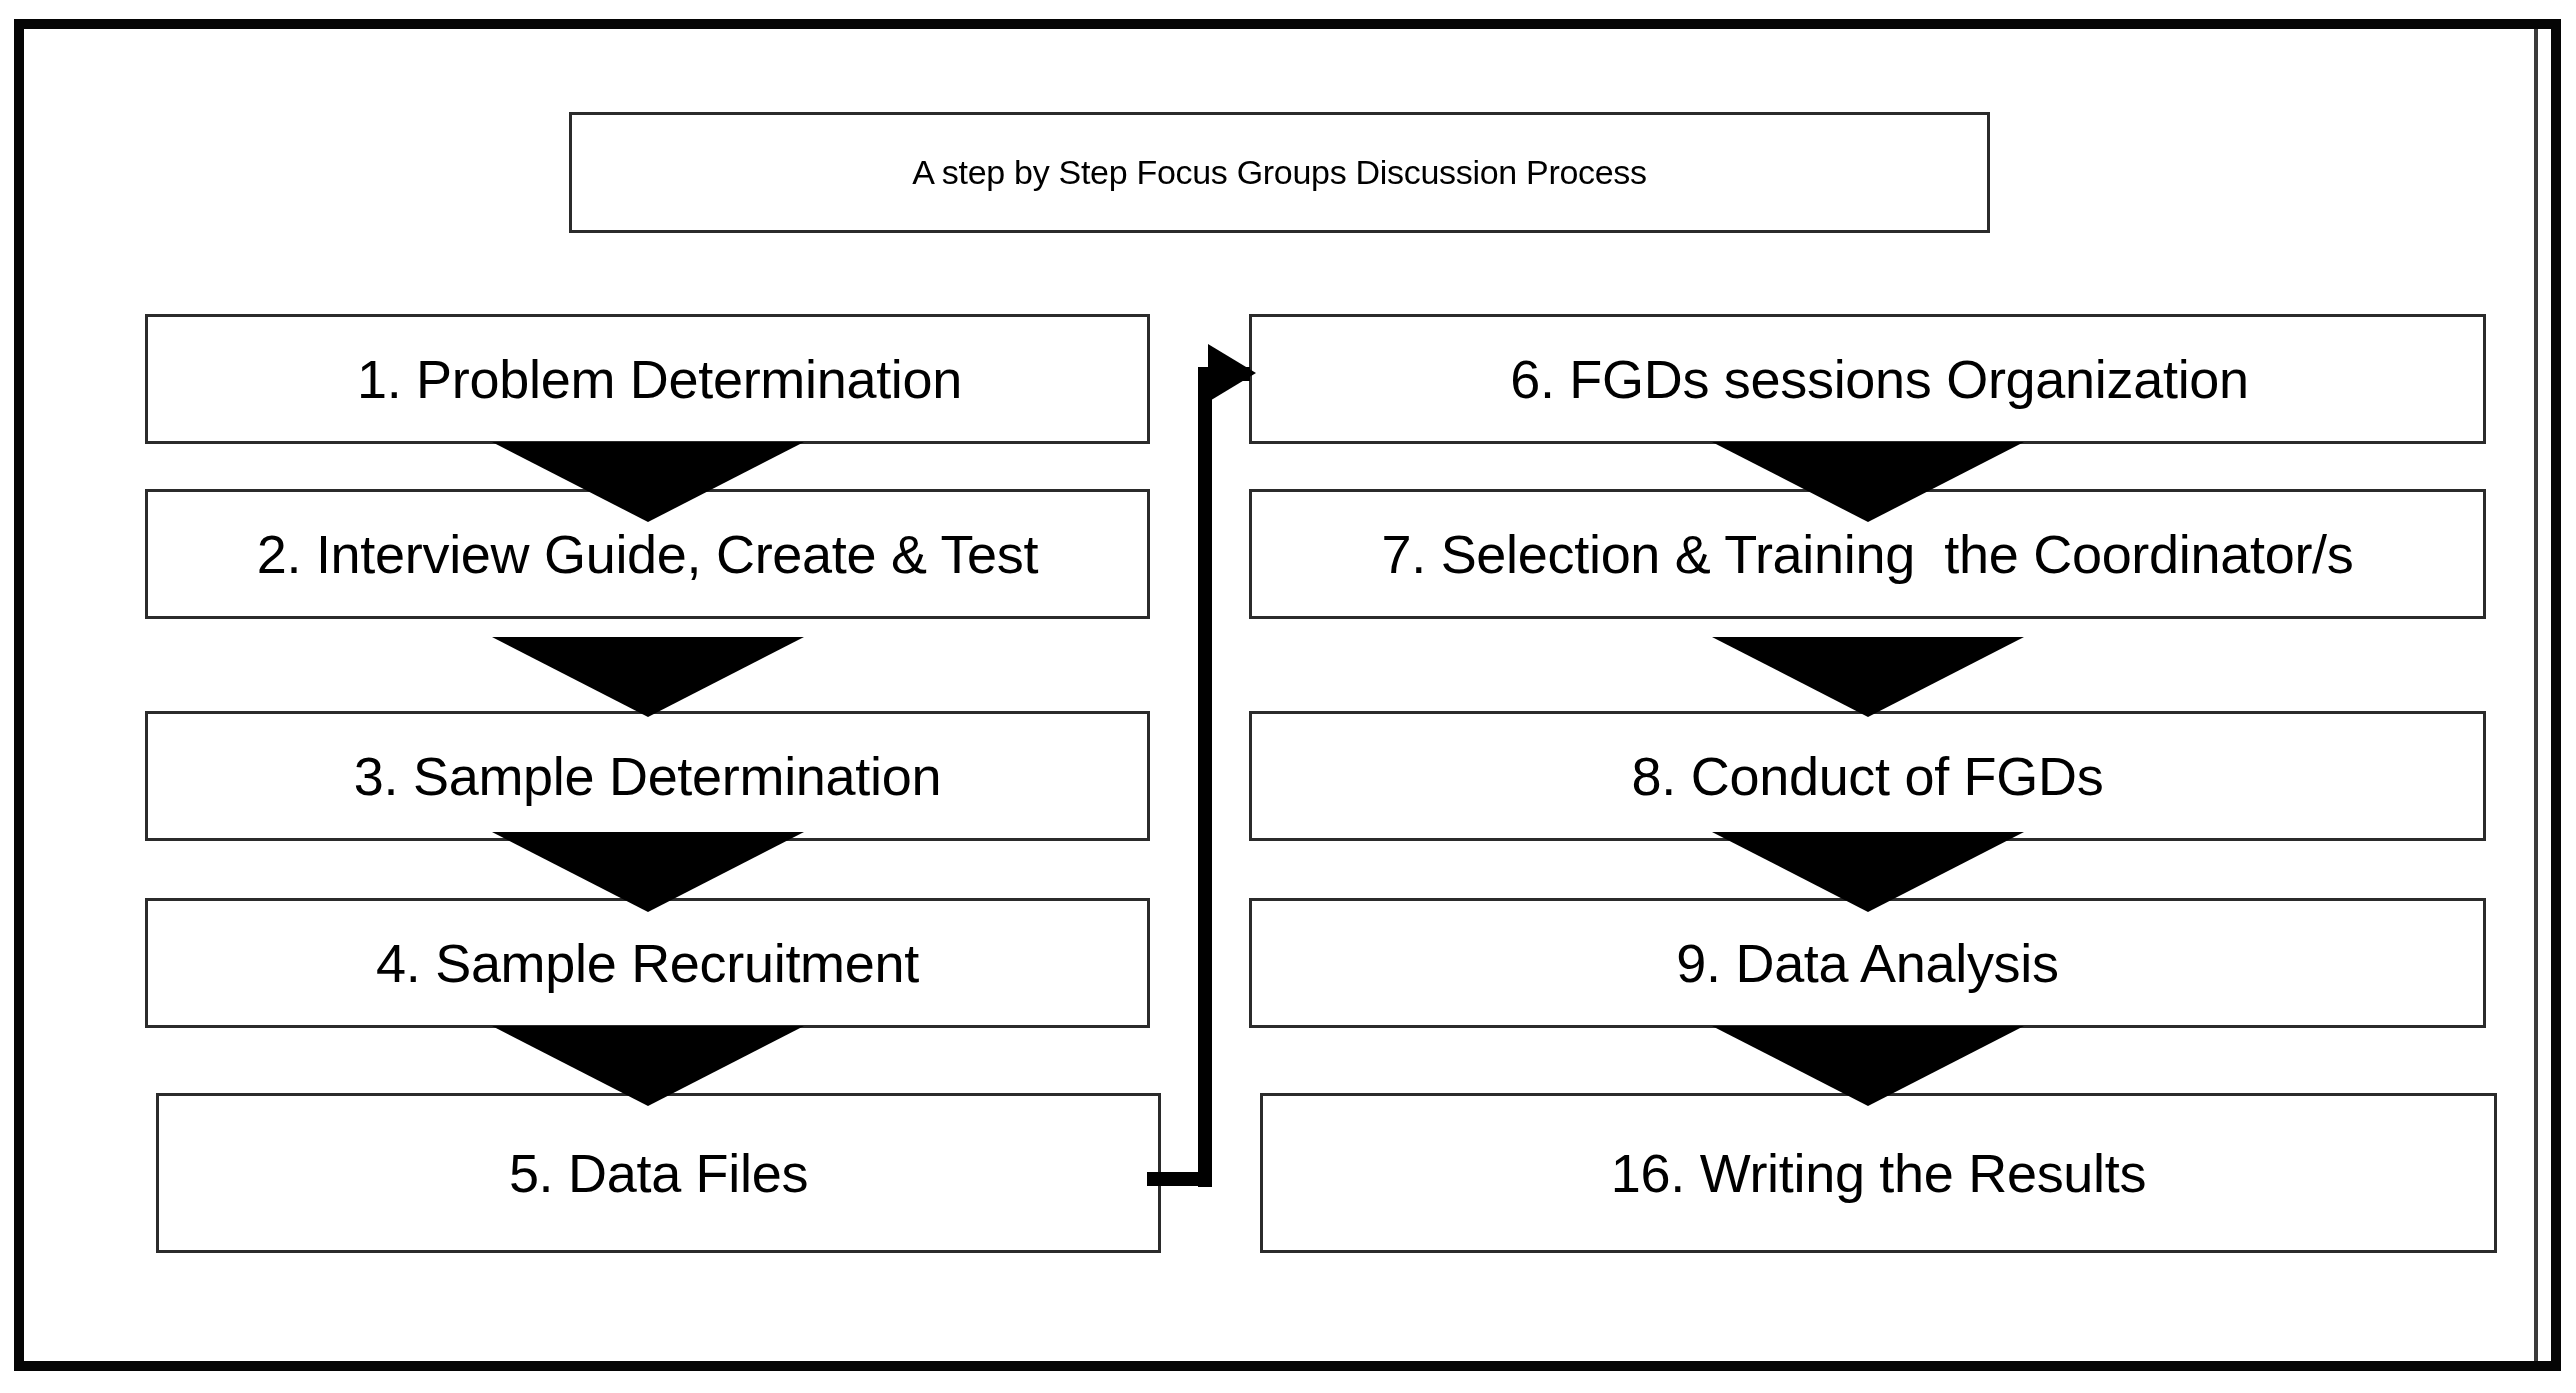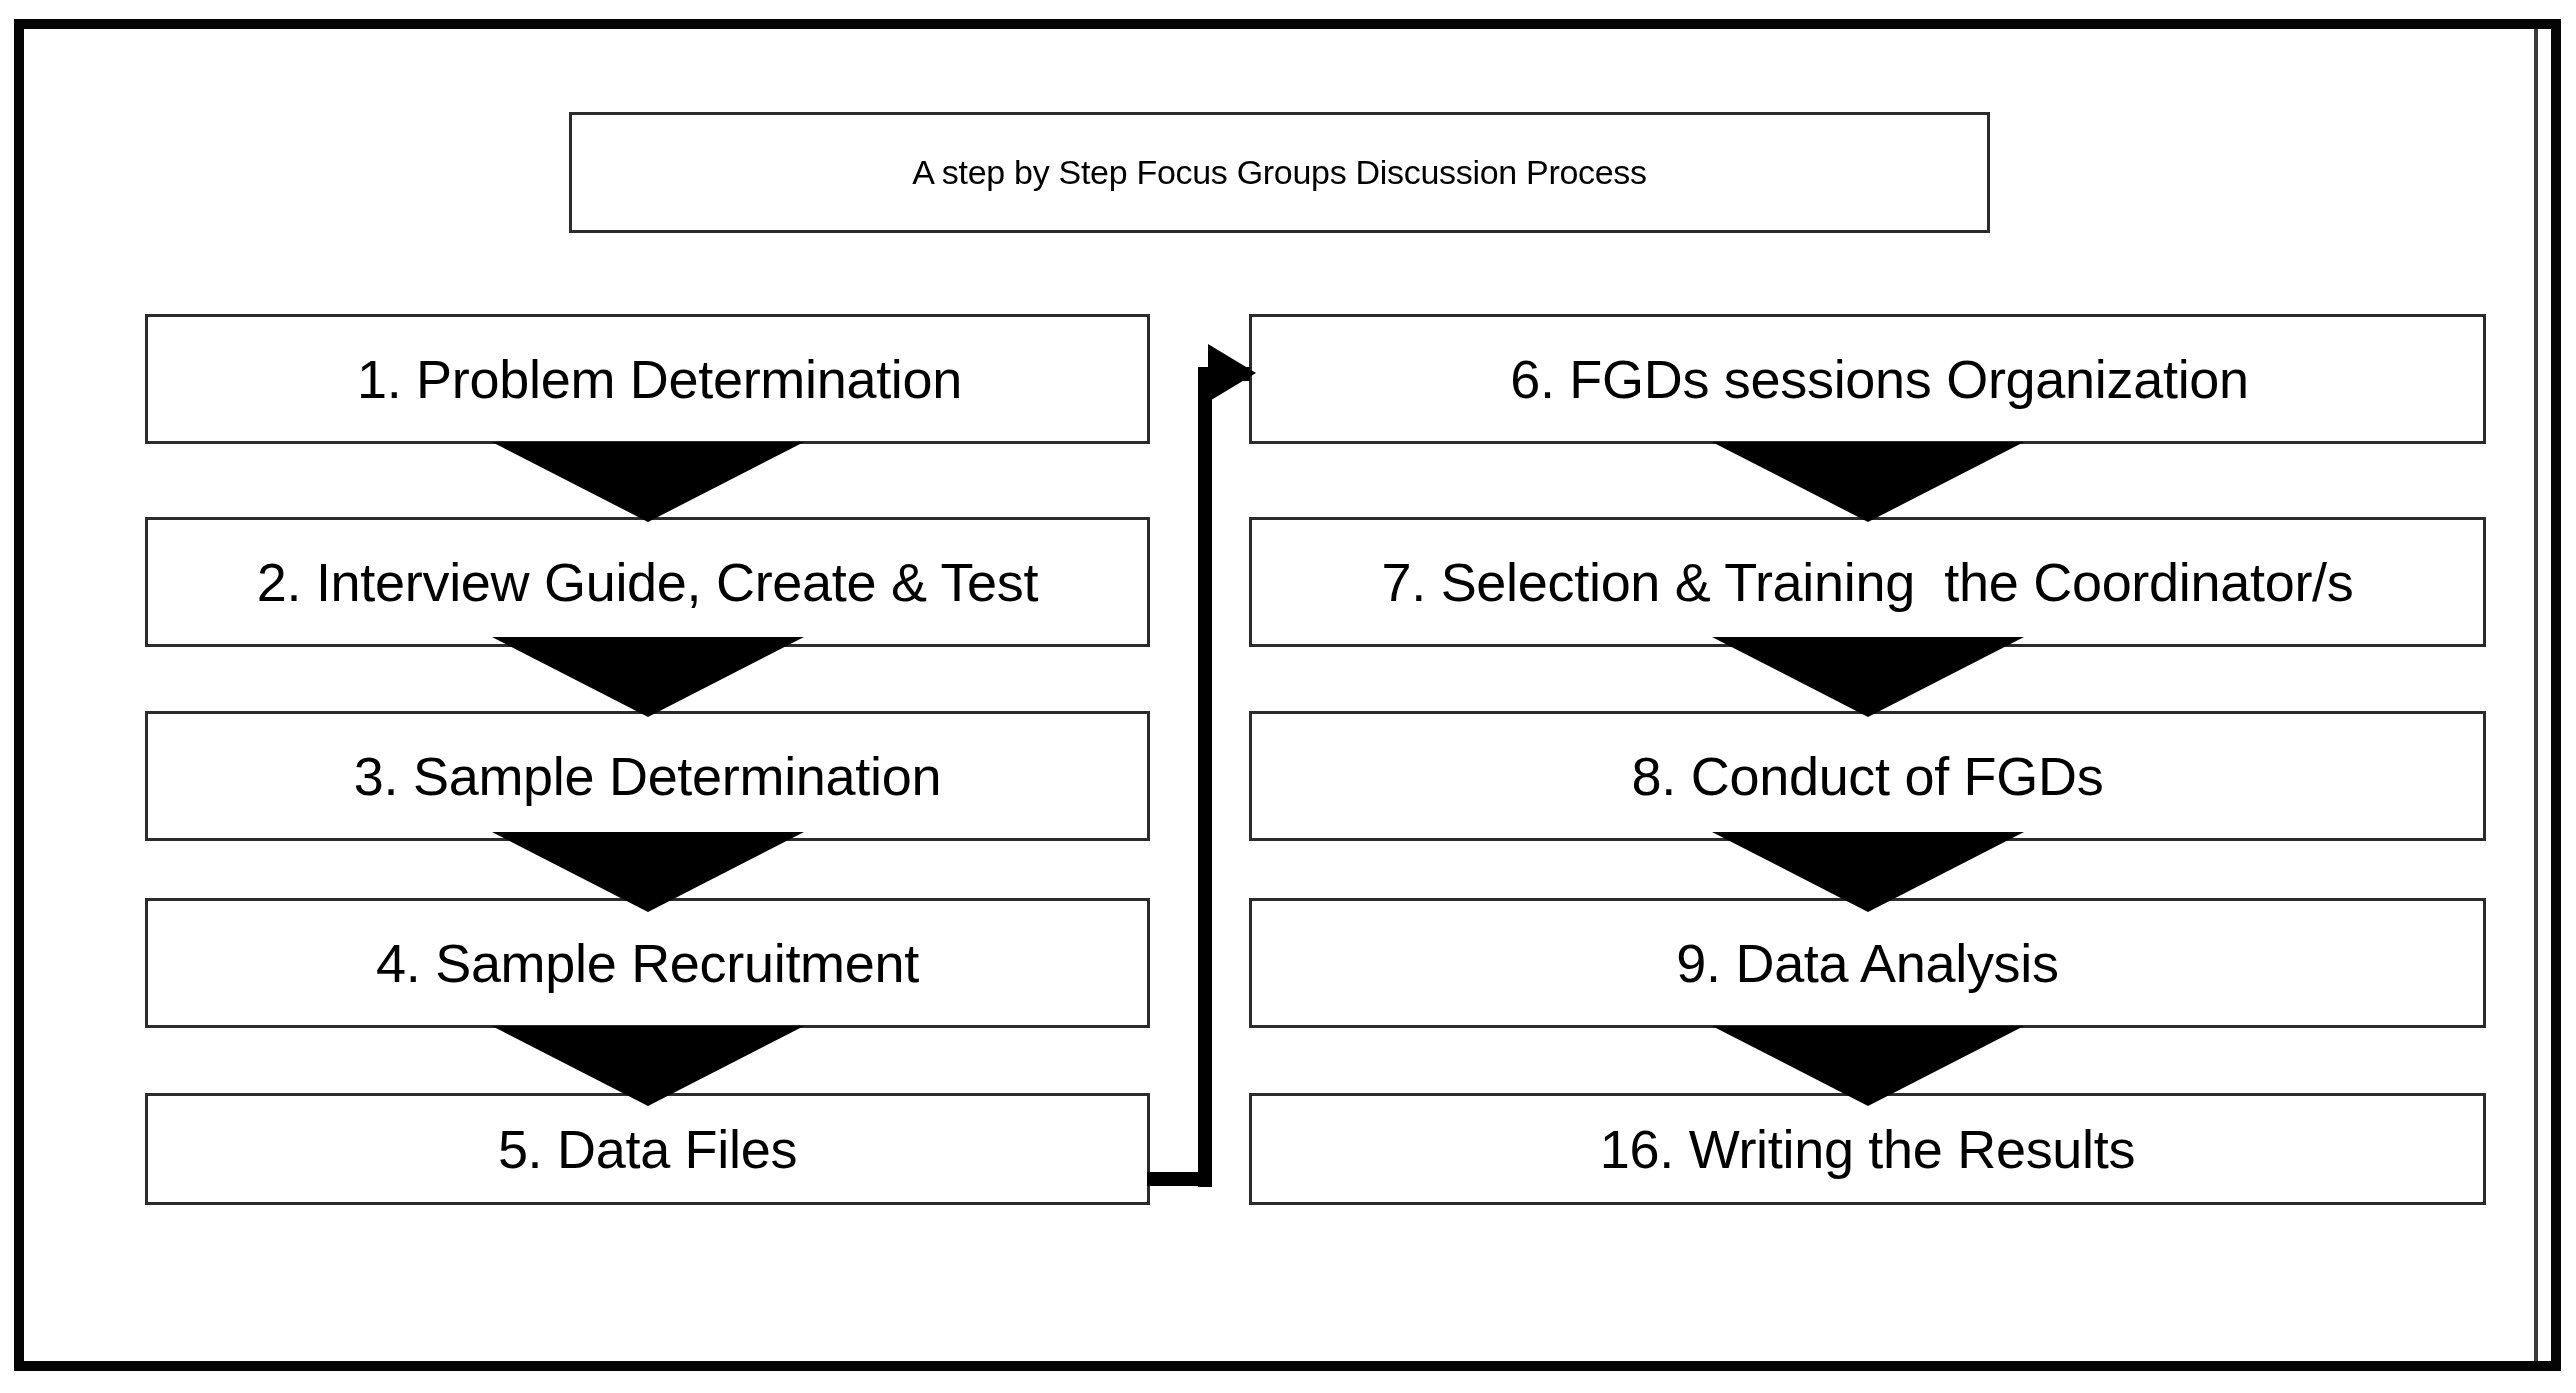--- a/index.html
+++ b/index.html
@@ -69,24 +69,24 @@
   }
   #title-box .label {
     font-size: 34px;
   }
 
   
   .col-left  { left: 145px;  width: 1005px; }
   .col-right { left: 1249px; width: 1237px; }
 
   .row-1 { top: 314px;  height: 130px; padding-left: 24px; }
-  .row-2 { top: 517px;  height: 130px; }
+  .row-2 { top: 489px;  height: 130px; }
   .row-3 { top: 703px;  height: 130px; margin-top: 8px; }
   .row-4 { top: 898px; height: 130px; }
-  .row-5 { top: 1093px; height: 112px; }
+  .row-5 { top: 1093px; height: 160px; margin-left: 11px; }
 
   
   .down-arrow {
     position: absolute;
     width: 0;
     height: 0;
     border-left: 156px solid transparent;
     border-right: 156px solid transparent;
     border-top: 80px solid #000000;
   }

